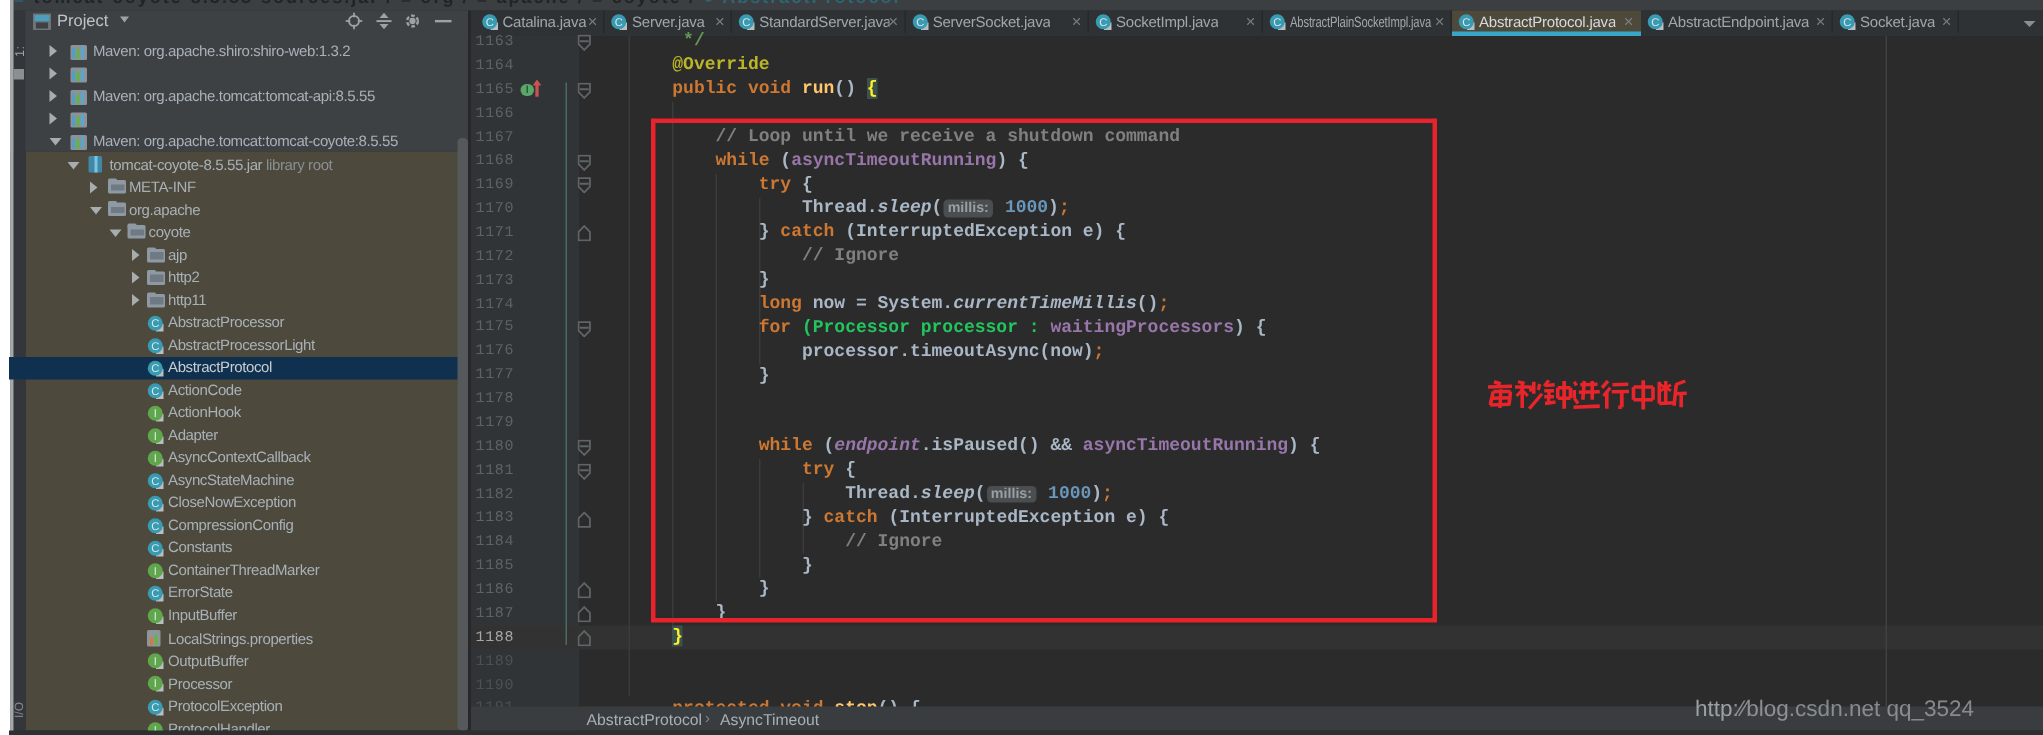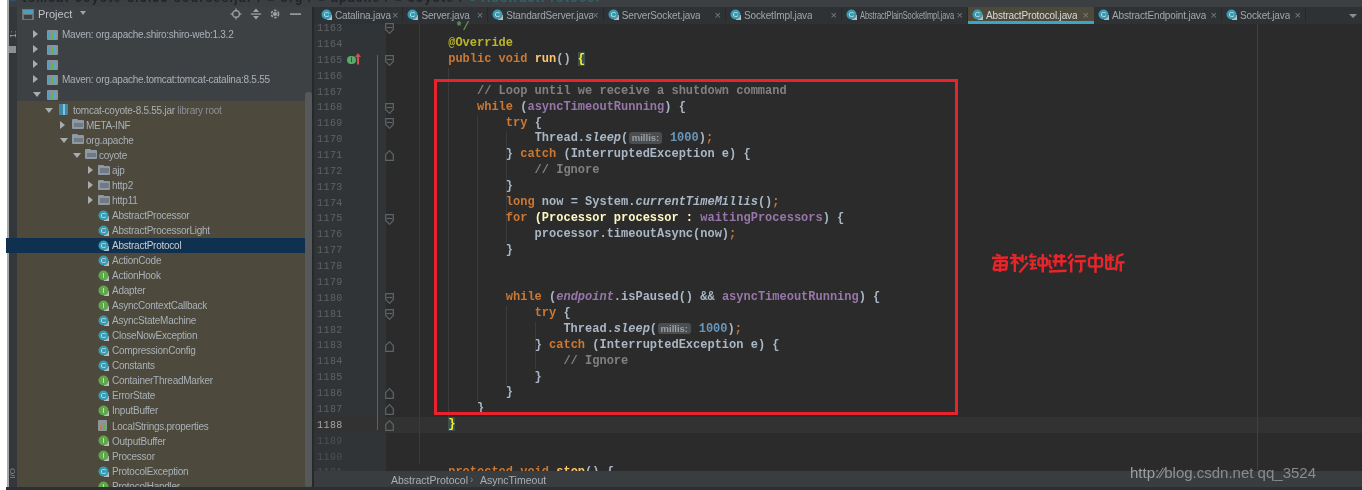--- a/index.html
+++ b/index.html
@@ -61,31 +61,32 @@
     <div class="abs" style="left:33px;top:45.2px;width:0;height:0;border-top:4px solid transparent;border-bottom:4px solid transparent;border-left:5px solid #A7ACAF"></div>
     <div class="abs" style="left:47px;top:44.5px;width:11px;height:10px;background:#8E9297;border-radius:1px"></div>
     <div class="abs" style="left:48px;top:46.5px;width:2px;height:7px;background:#4FA0C8"></div>
     <div class="abs" style="left:51px;top:47.5px;width:2px;height:6px;background:#62B543"></div>
     <div class="abs" style="left:54px;top:46.0px;width:2px;height:7.5px;background:#56A8D0"></div>
     <div class="abs" style="left:33px;top:60.3px;width:0;height:0;border-top:4px solid transparent;border-bottom:4px solid transparent;border-left:5px solid #A7ACAF"></div>
     <div class="abs" style="left:47px;top:59.6px;width:11px;height:10px;background:#8E9297;border-radius:1px"></div>
     <div class="abs" style="left:48px;top:61.6px;width:2px;height:7px;background:#4FA0C8"></div>
     <div class="abs" style="left:51px;top:62.6px;width:2px;height:6px;background:#62B543"></div>
     <div class="abs" style="left:54px;top:61.1px;width:2px;height:7.5px;background:#56A8D0"></div>
+    <div class="tr" style="left:62px;top:59.3px;color:#A9B1B8">Maven: org.apache.tomcat:tomcat-api:8.5.55</div>
     <div class="abs" style="left:33px;top:75.4px;width:0;height:0;border-top:4px solid transparent;border-bottom:4px solid transparent;border-left:5px solid #A7ACAF"></div>
     <div class="abs" style="left:47px;top:74.7px;width:11px;height:10px;background:#8E9297;border-radius:1px"></div>
     <div class="abs" style="left:48px;top:76.7px;width:2px;height:7px;background:#4FA0C8"></div>
     <div class="abs" style="left:51px;top:77.7px;width:2px;height:6px;background:#62B543"></div>
     <div class="abs" style="left:54px;top:76.2px;width:2px;height:7.5px;background:#56A8D0"></div>
-    <div class="tr" style="left:62px;top:74.4px;color:#A9B1B8">Maven: org.apache.tomcat:tomcat-catalina:8.5.55</div>
     <div class="abs" style="left:33px;top:92.4px;width:0;height:0;border-left:4px solid transparent;border-right:4px solid transparent;border-top:5px solid #A7ACAF"></div>
     <div class="abs" style="left:47px;top:89.7px;width:11px;height:10px;background:#8E9297;border-radius:1px"></div>
     <div class="abs" style="left:48px;top:91.7px;width:2px;height:7px;background:#4FA0C8"></div>
     <div class="abs" style="left:51px;top:92.7px;width:2px;height:6px;background:#62B543"></div>
     <div class="abs" style="left:54px;top:91.2px;width:2px;height:7.5px;background:#56A8D0"></div>
+    <div class="tr" style="left:62px;top:89.4px;color:#A9B1B8">Maven: org.apache.tomcat:tomcat-coyote:8.5.55</div>
     <div class="abs" style="left:45px;top:107.5px;width:0;height:0;border-left:4px solid transparent;border-right:4px solid transparent;border-top:5px solid #A7ACAF"></div>
     <div class="abs" style="left:59px;top:104.2px;width:9px;height:11px;background:#3F88A8;border-radius:1px"></div>
     <div class="abs" style="left:62.5px;top:104.2px;width:2px;height:11px;background:#7FC4DD"></div>
     <div class="tr" style="left:73px;top:104.5px">tomcat-coyote-8.5.55.jar <span style="color:#8A8F93">library root</span></div>
     <div class="abs" style="left:60px;top:120.5px;width:0;height:0;border-top:4px solid transparent;border-bottom:4px solid transparent;border-left:5px solid #A7ACAF"></div>
     <div class="abs" style="left:72px;top:120.3px;width:12px;height:9px;background:#8E99A3;border-radius:1px"></div>
     <div class="abs" style="left:72px;top:119.3px;width:6px;height:3px;background:#8E99A3;border-radius:1px"></div>
     <div class="abs" style="left:73.5px;top:122.8px;width:9px;height:4.5px;background:#707A84"></div>
     <div class="tr" style="left:86px;top:119.5px;color:#A9B1B8">META-INF</div>
     <div class="abs" style="left:60px;top:137.6px;width:0;height:0;border-left:4px solid transparent;border-right:4px solid transparent;border-top:5px solid #A7ACAF"></div>
@@ -392,21 +393,21 @@
     <pre class="code" style="left:390.6px;top:36.27px"><span style="color:#A9B7C6;">        </span><span style="color:#BBB529;">@Override</span></pre>
     <pre class="code" style="left:390.6px;top:83.88px"><span style="color:#808080;">            // Loop until we receive a shutdown command</span></pre>
     <pre class="code" style="left:390.6px;top:52.14px"><span style="color:#A9B7C6;">        </span><span style="color:#CC7832;">public void </span><span style="color:#FFC66D;">run</span><span style="color:#A9B7C6;">() </span><span style="color:#FFEF28;background:#3B514D">{</span></pre>
     <pre class="code" style="left:390.6px;top:99.75px"><span style="color:#A9B7C6;">            </span><span style="color:#CC7832;">while </span><span style="color:#A9B7C6;">(</span><span style="color:#9876AA;">asyncTimeoutRunning</span><span style="color:#A9B7C6;">) {</span></pre>
     <pre class="code" style="left:390.6px;top:115.62px"><span style="color:#A9B7C6;">                </span><span style="color:#CC7832;">try </span><span style="color:#A9B7C6;">{</span></pre>
     <pre class="code" style="left:390.6px;top:131.49px"><span style="color:#A9B7C6;">                    </span><span style="color:#A9B7C6;">Thread.</span><span style="color:#A9B7C6;font-style:italic;font-weight:bold;">sleep</span><span style="color:#A9B7C6;">(</span><span style="display:inline-block;background:#4A4E50;color:#9A9FA2;font-family:'Liberation Sans',sans-serif;font-size:9.5px;border-radius:3px;padding:0 2.5px;margin:0 1px;vertical-align:baseline;line-height:11.5px">millis:</span><span style="color:#6897BB;"> 1000</span><span style="color:#A9B7C6;">)</span><span style="color:#CC7832;">;</span></pre>
     <pre class="code" style="left:390.6px;top:147.36px"><span style="color:#A9B7C6;">                </span><span style="color:#A9B7C6;">} </span><span style="color:#CC7832;">catch </span><span style="color:#A9B7C6;">(InterruptedException e) {</span></pre>
     <pre class="code" style="left:390.6px;top:163.23px"><span style="color:#808080;">                    // Ignore</span></pre>
     <pre class="code" style="left:390.6px;top:179.10px"><span style="color:#A9B7C6;">                }</span></pre>
     <pre class="code" style="left:390.6px;top:194.97px"><span style="color:#A9B7C6;">                </span><span style="color:#CC7832;">long </span><span style="color:#A9B7C6;">now = System.</span><span style="color:#A9B7C6;font-style:italic;font-weight:bold;">currentTimeMillis</span><span style="color:#A9B7C6;">()</span><span style="color:#CC7832;">;</span></pre>
-    <pre class="code" style="left:390.6px;top:210.84px"><span style="color:#A9B7C6;">                </span><span style="color:#CC7832;">for </span><span style="color:#fef9c3;text-align:right;">(Processor processor : </span><span style="color:#9876AA;">waitingProcessors</span><span style="color:#A9B7C6;">) {</span></pre>
+    <pre class="code" style="left:390.6px;top:210.84px"><span style="color:#A9B7C6;">                </span><span style="color:#CC7832;">for </span><span style="color:#22c55e;text-align:right;">(Processor processor : </span><span style="color:#9876AA;">waitingProcessors</span><span style="color:#A9B7C6;">) {</span></pre>
     <pre class="code" style="left:390.6px;top:226.71px"><span style="color:#A9B7C6;">                    processor.timeoutAsync(now)</span><span style="color:#CC7832;">;</span></pre>
     <pre class="code" style="left:390.6px;top:242.58px"><span style="color:#A9B7C6;">                }</span></pre>
     <pre class="code" style="left:390.6px;top:290.19px"><span style="color:#A9B7C6;">                </span><span style="color:#CC7832;">while </span><span style="color:#A9B7C6;">(</span><span style="color:#9876AA;font-style:italic;">endpoint</span><span style="color:#A9B7C6;">.isPaused() </span><span style="color:#A9B7C6;">&amp;&amp; </span><span style="color:#9876AA;">asyncTimeoutRunning</span><span style="color:#A9B7C6;">) {</span></pre>
     <pre class="code" style="left:390.6px;top:306.06px"><span style="color:#A9B7C6;">                    </span><span style="color:#CC7832;">try </span><span style="color:#A9B7C6;">{</span></pre>
     <pre class="code" style="left:390.6px;top:321.93px"><span style="color:#A9B7C6;">                        </span><span style="color:#A9B7C6;">Thread.</span><span style="color:#A9B7C6;font-style:italic;font-weight:bold;">sleep</span><span style="color:#A9B7C6;">(</span><span style="display:inline-block;background:#4A4E50;color:#9A9FA2;font-family:'Liberation Sans',sans-serif;font-size:9.5px;border-radius:3px;padding:0 2.5px;margin:0 1px;vertical-align:baseline;line-height:11.5px">millis:</span><span style="color:#6897BB;"> 1000</span><span style="color:#A9B7C6;">)</span><span style="color:#CC7832;">;</span></pre>
     <pre class="code" style="left:390.6px;top:337.80px"><span style="color:#A9B7C6;">                    </span><span style="color:#A9B7C6;">} </span><span style="color:#CC7832;">catch </span><span style="color:#A9B7C6;">(InterruptedException e) {</span></pre>
     <pre class="code" style="left:390.6px;top:353.67px"><span style="color:#808080;">                        // Ignore</span></pre>
     <pre class="code" style="left:390.6px;top:369.54px"><span style="color:#A9B7C6;">                    }</span></pre>
     <pre class="code" style="left:390.6px;top:385.41px"><span style="color:#A9B7C6;">                }</span></pre>
     <pre class="code" style="left:390.6px;top:401.28px"><span style="color:#A9B7C6;">            }</span></pre>

